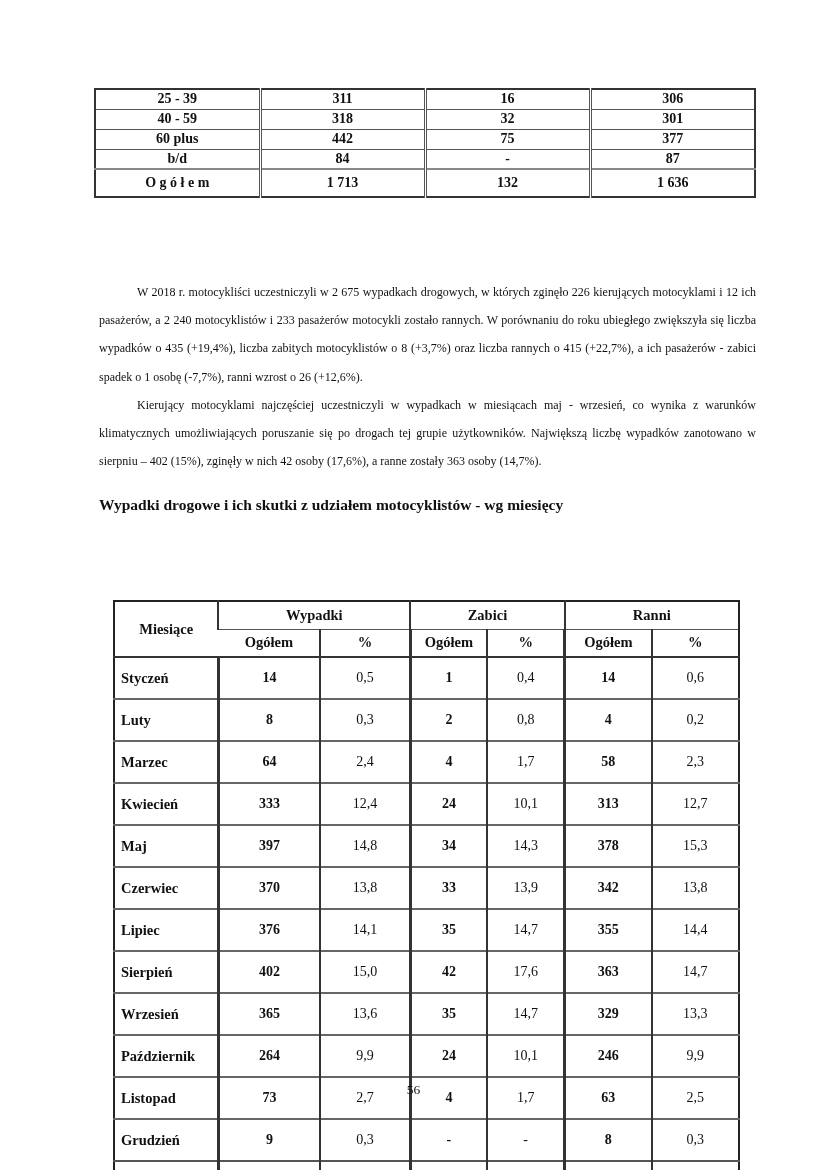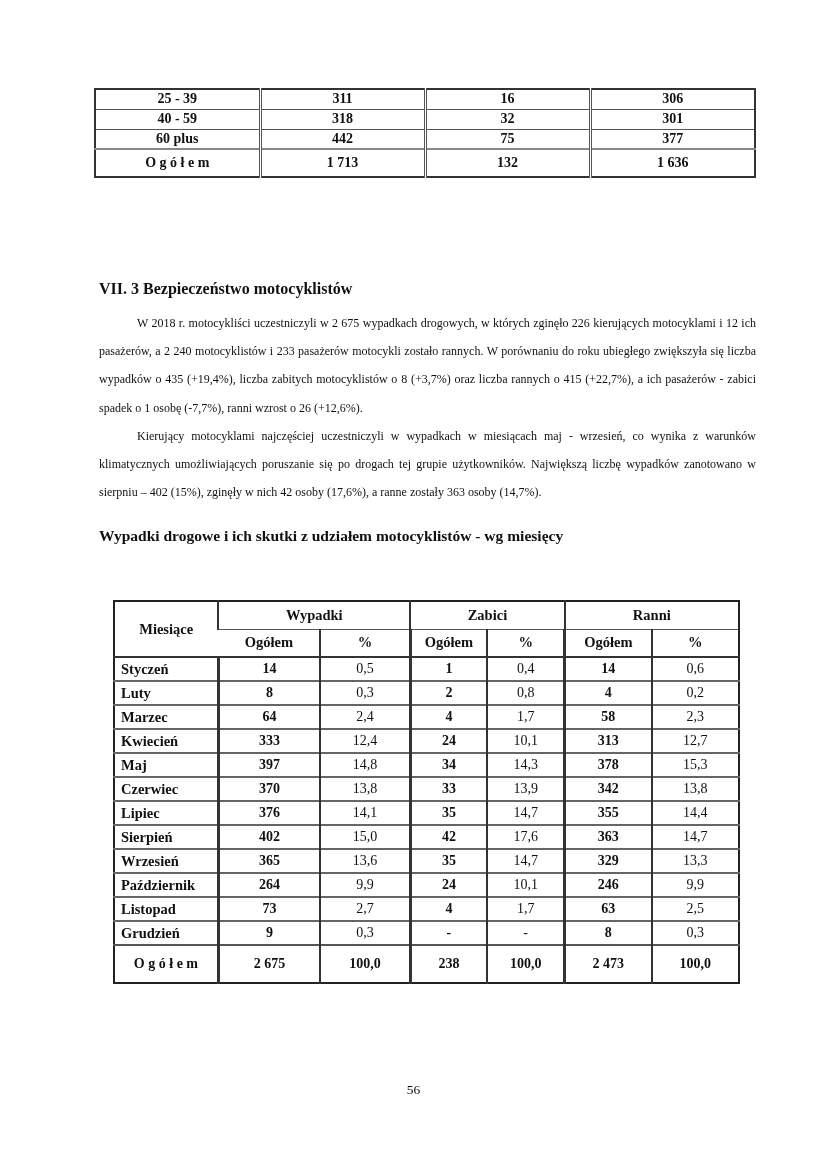--- a/index.html
+++ b/index.html
@@ -85,21 +85,21 @@
   .monthly-table thead tr { height: 28px; }
   .monthly-table thead th {
     font-weight: bold;
     text-align: center;
     font-size: 14.5px;
     border-top: none;
   }
   .monthly-table thead tr:first-child th { border-top: none; }
   .monthly-table thead tr:last-child th { border-top: 1.5px solid #555; }
   .monthly-table thead th[rowspan] { border-top: none; }
-  .monthly-table tbody tr { height: 24px; }
+  .monthly-table tbody tr { height: 42px; }
   .monthly-table tbody tr:first-child td { border-top: 2.5px solid #333; }
   .monthly-table td { text-align: center; }
   .monthly-table tbody td:first-child {
     text-align: left;
     font-weight: bold;
     padding-left: 6px;
     font-size: 14.5px;
   }
   .monthly-table tbody td:nth-child(2),
   .monthly-table tbody td:nth-child(4),
@@ -154,30 +154,35 @@
           <td>32</td>
           <td>301</td>
         </tr>
         <tr>
           <td>60  plus</td>
           <td>442</td>
           <td>75</td>
           <td>377</td>
         </tr>
         <tr>
+          <td>b/d</td>
+          <td>84</td>
+          <td>-</td>
+          <td>87</td>
+        </tr>
+        <tr>
           <td>O g ó ł e m</td>
           <td>1 713</td>
           <td>132</td>
           <td>1 636</td>
         </tr>
       </tbody>
   </table>
 
   <div class="text-block">
-    <div class="section-heading">VII. 3 Bezpieczeństwo motocyklistów</div>
     <p class="para">W 2018 r. motocykliści uczestniczyli w 2 675 wypadkach drogowych, w których zginęło 226 kierujących motocyklami i 12 ich pasażerów, a 2 240 motocyklistów i 233 pasażerów motocykli zostało  rannych. W porównaniu do roku ubiegłego zwiększyła się liczba wypadków o 435 (+19,4%), liczba zabitych motocyklistów o 8 (+3,7%) oraz liczba rannych o 415 (+22,7%), a ich pasażerów - zabici spadek o 1 osobę (-7,7%), ranni wzrost o 26 (+12,6%).</p>
     <p class="para">Kierujący motocyklami najczęściej uczestniczyli w wypadkach w miesiącach maj - wrzesień, co wynika z warunków klimatycznych umożliwiających  poruszanie się po drogach tej grupie użytkowników. Największą liczbę wypadków zanotowano w sierpniu – 402 (15%), zginęły w nich 42 osoby (17,6%), a ranne zostały 363 osoby (14,7%).</p>
     <div class="table-caption">Wypadki drogowe i ich skutki z udziałem motocyklistów  - wg miesięcy</div>
   </div>
 
   <table class="monthly-table">
     <colgroup>
       <col style="width:16.7%">
         <col style="width:16.3%">
         <col style="width:14.4%">

